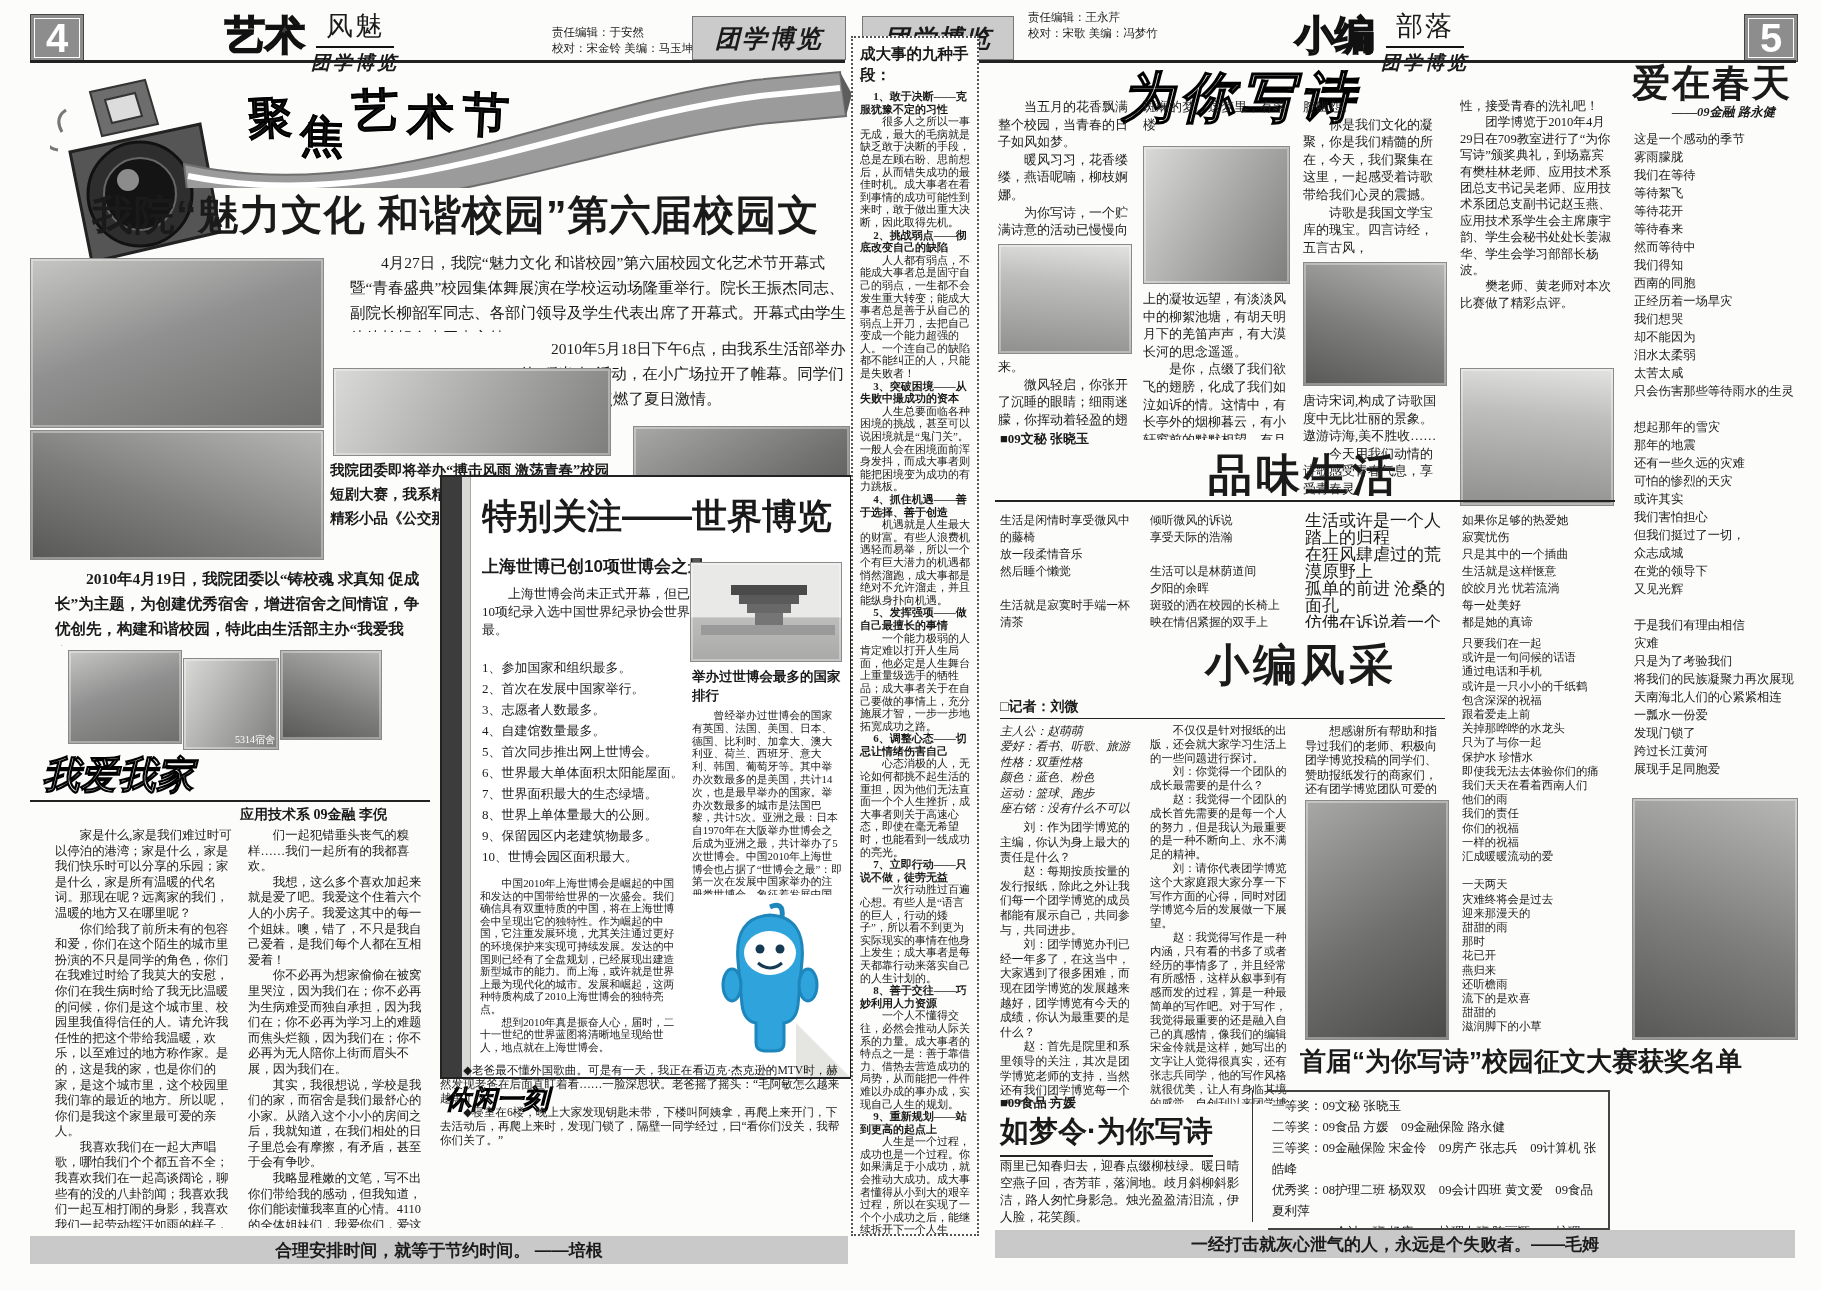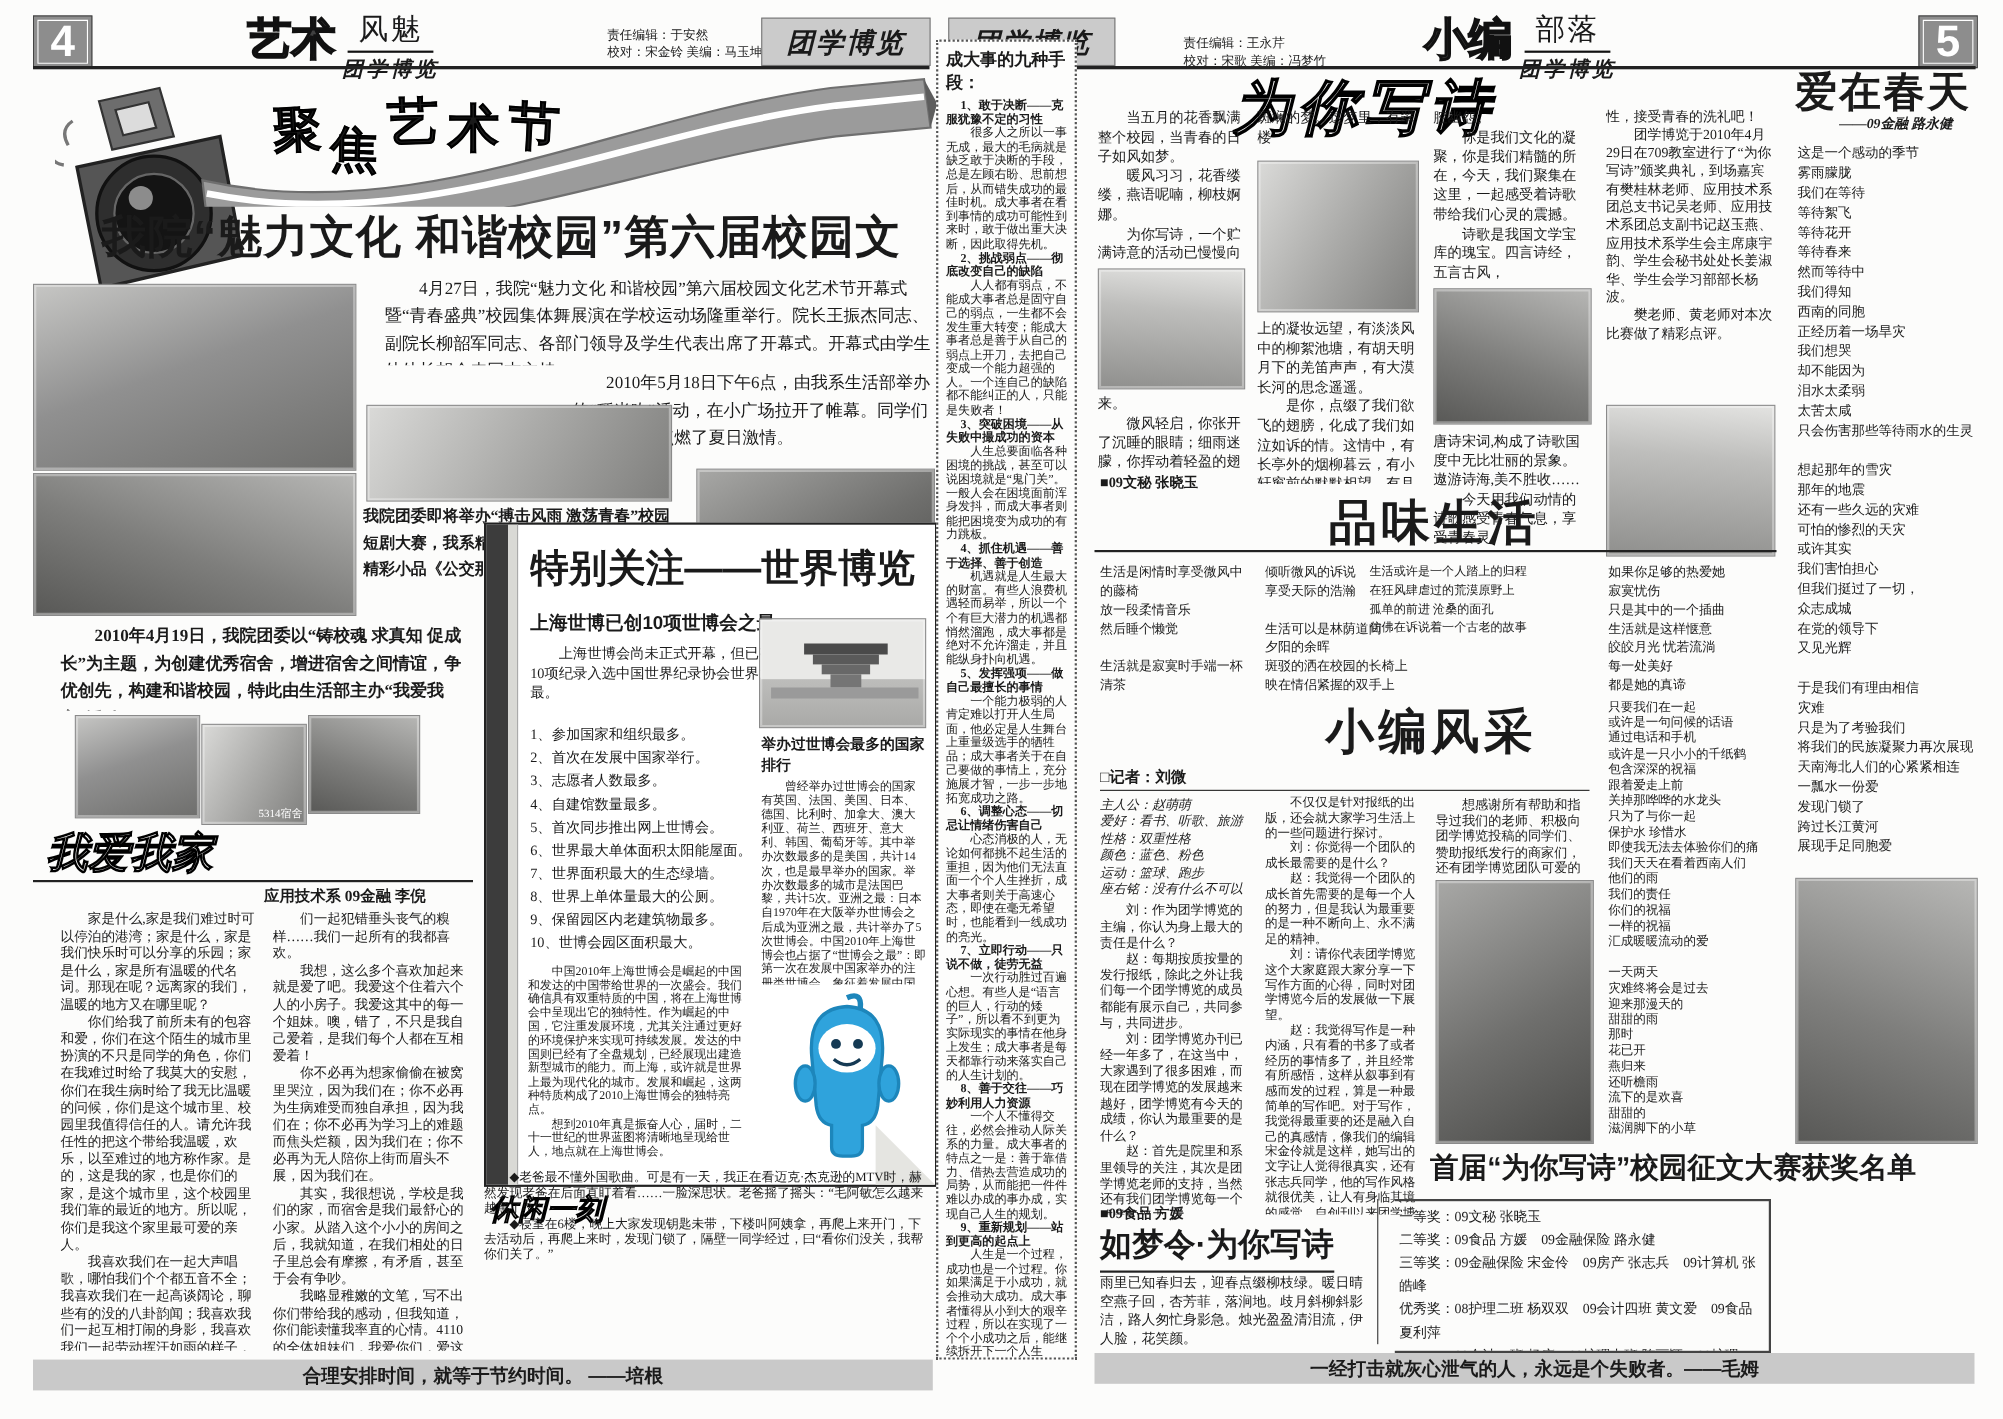--- a/index.html
+++ b/index.html
@@ -63,21 +63,21 @@
     </span>
   </div>
   <div class="abs credits" style="left:552px;top:24px;">
     <div>责任编辑：于安然</div>
     <div>校对：宋金铃  美编：马玉坤</div>
   </div>
   <div class="abs hd-box" style="left:692px;top:16px;width:152px;height:42px;">团学博览</div>
   <div class="abs rule" style="left:30px;top:60px;width:815px;height:2.5px;"></div>
 
   <div class="abs hd-box" style="left:862px;top:16px;width:150px;height:42px;">团学博览</div>
-  <div class="abs credits" style="left:1028px;top:32px;margin-left:48px;">
+  <div class="abs credits" style="left:1028px;top:9px;">
     <div>责任编辑：王永芹</div>
     <div>校对：宋歌  美编：冯梦竹</div>
   </div>
   <div class="abs logo-wrap" style="left:1295px;top:8px;">
     <span class="outline-ch" style="font-size:40px;">小编</span>
     <span class="logo-right-col">
       <span class="logo-top">部落</span>
       <span class="logo-sub">团学博览</span>
     </span>
   </div>
@@ -269,21 +269,21 @@
     </div>
   <div class="abs poemlines ovh" style="left:1150px;top:512px;width:140px;height:116px;font-size:11.8px;line-height:17px;">
       <div class="ln">倾听微风的诉说</div>
       <div class="ln">享受天际的浩瀚</div>
       <div class="ln">&nbsp;</div>
       <div class="ln">生活可以是林荫道间</div>
       <div class="ln">夕阳的余晖</div>
       <div class="ln">斑驳的洒在校园的长椅上</div>
       <div class="ln">映在情侣紧握的双手上</div>
     </div>
-  <div class="abs poemlines ovh" style="left:1245px;top:512px;width:145px;height:116px;font-size:11px;line-height:17px;">
+  <div class="abs poemlines ovh" style="left:1305px;top:512px;width:145px;height:116px;font-size:17px;line-height:17px;">
       <div class="ln">生活或许是一个人踏上的归程</div>
       <div class="ln">在狂风肆虐过的荒漠原野上</div>
       <div class="ln">孤单的前进 沧桑的面孔</div>
       <div class="ln">仿佛在诉说着一个古老的故事</div>
       <div class="ln">&nbsp;</div>
     </div>
   <div class="abs poemlines ovh" style="left:1462px;top:512px;width:120px;height:116px;font-size:11.8px;line-height:17px;">
       <div class="ln">如果你足够的热爱她</div>
       <div class="ln">寂寞忧伤</div>
       <div class="ln">只是其中的一个插曲</div>

